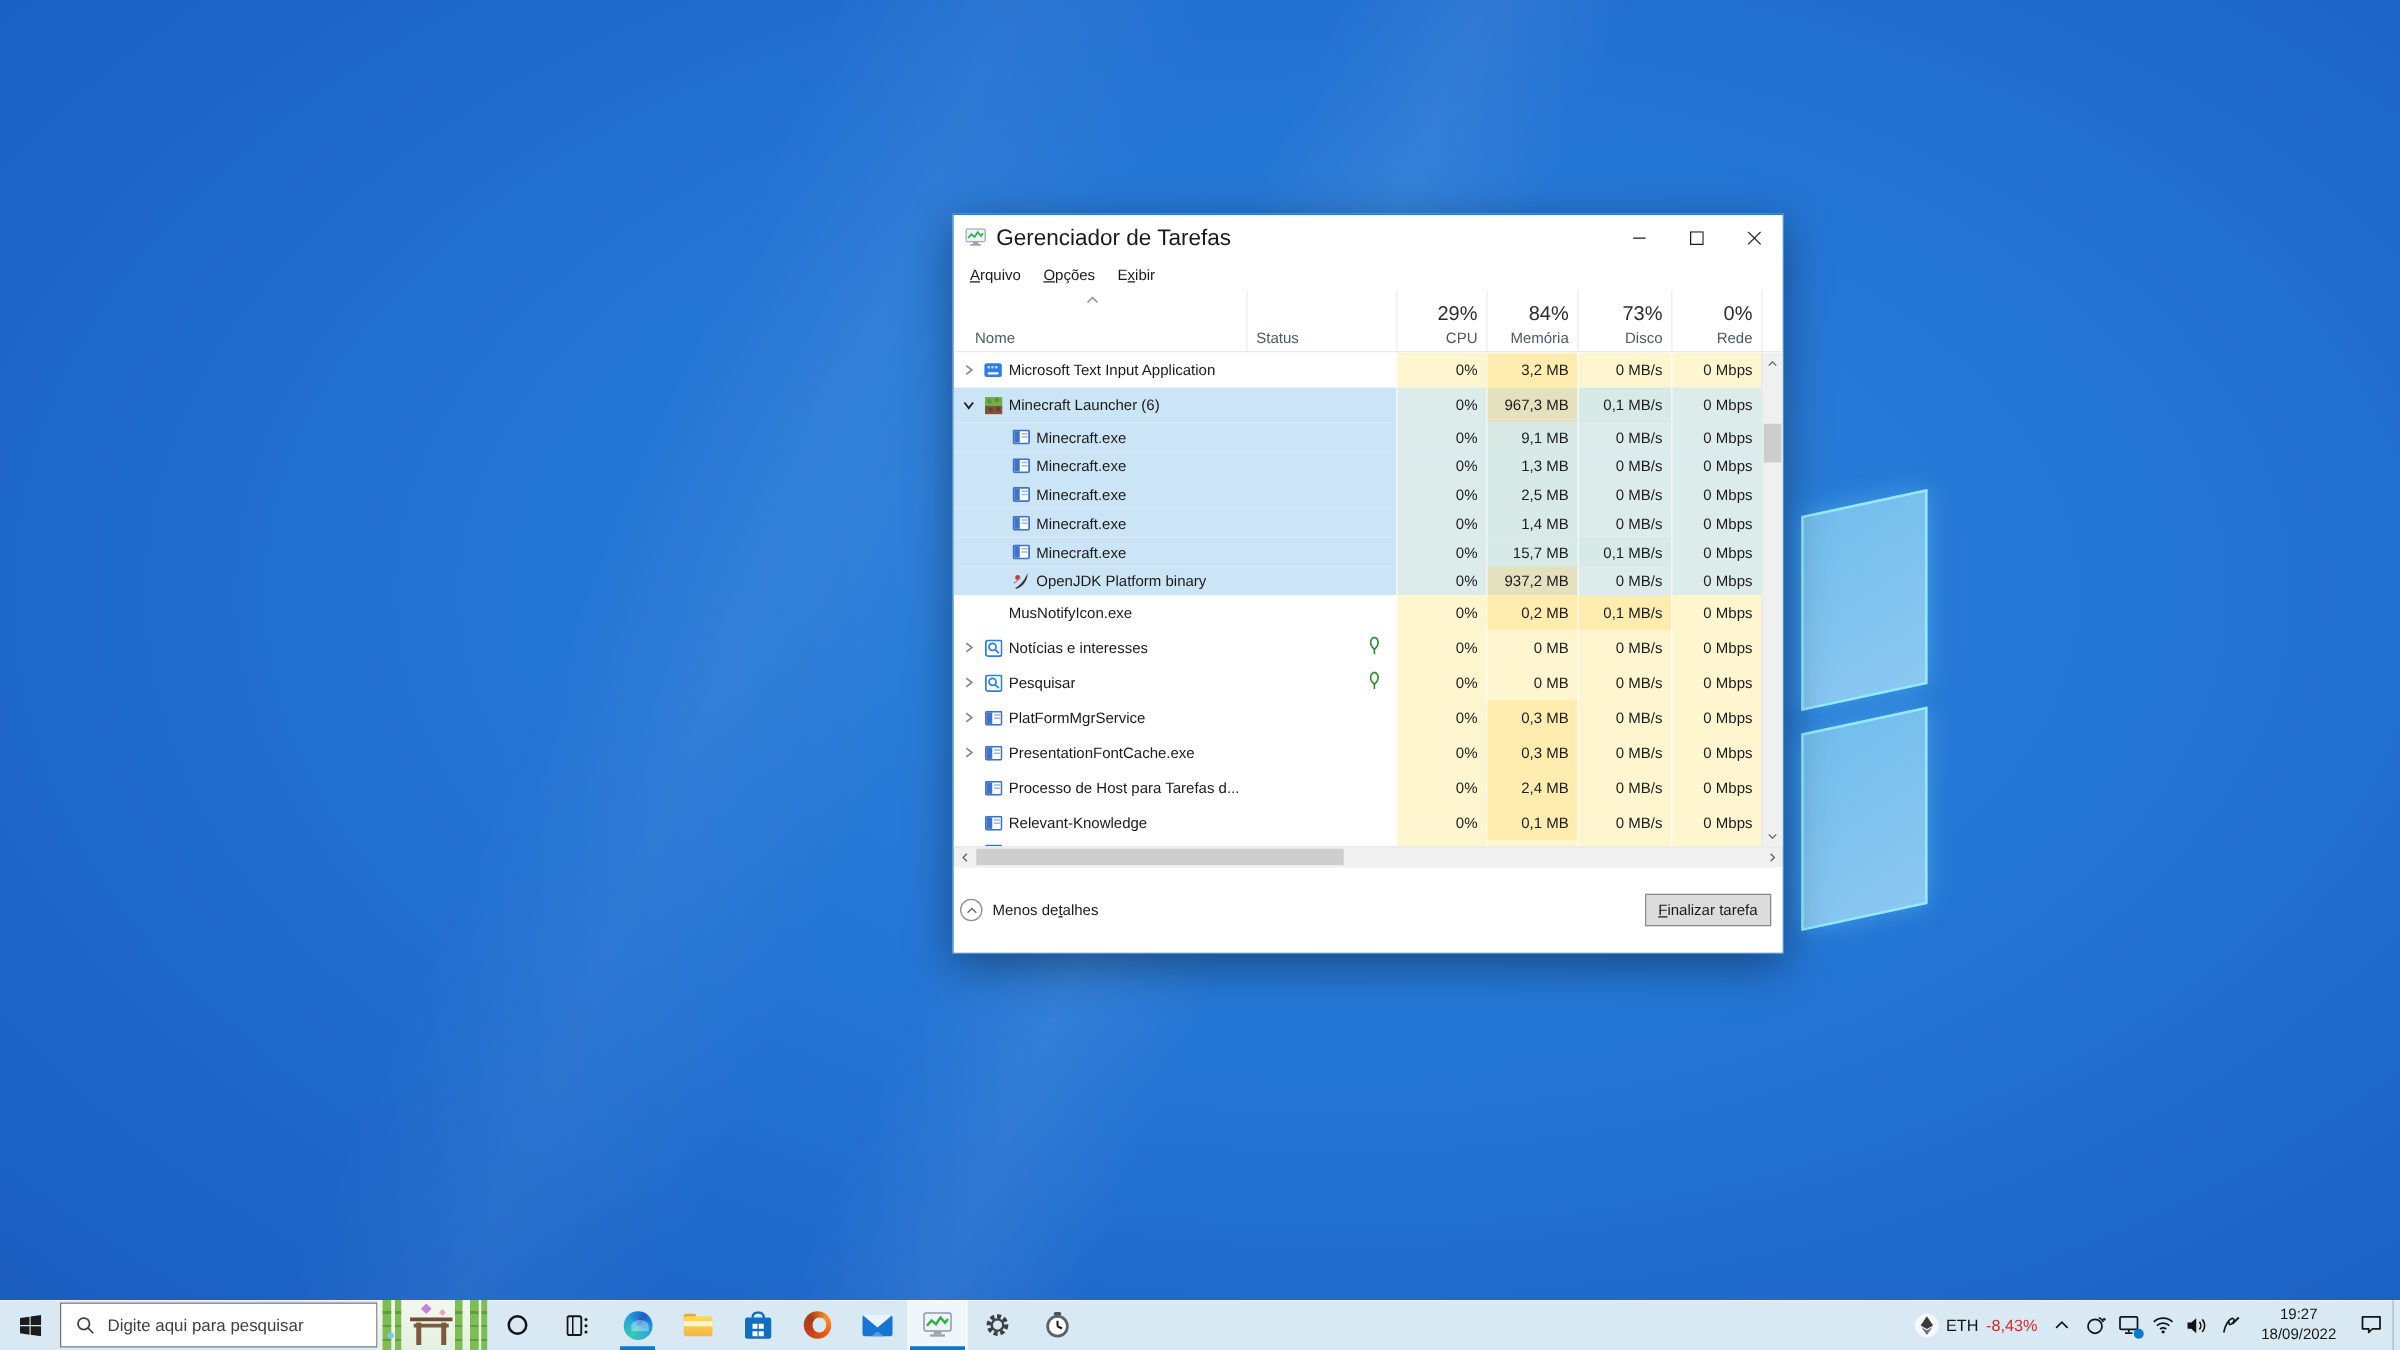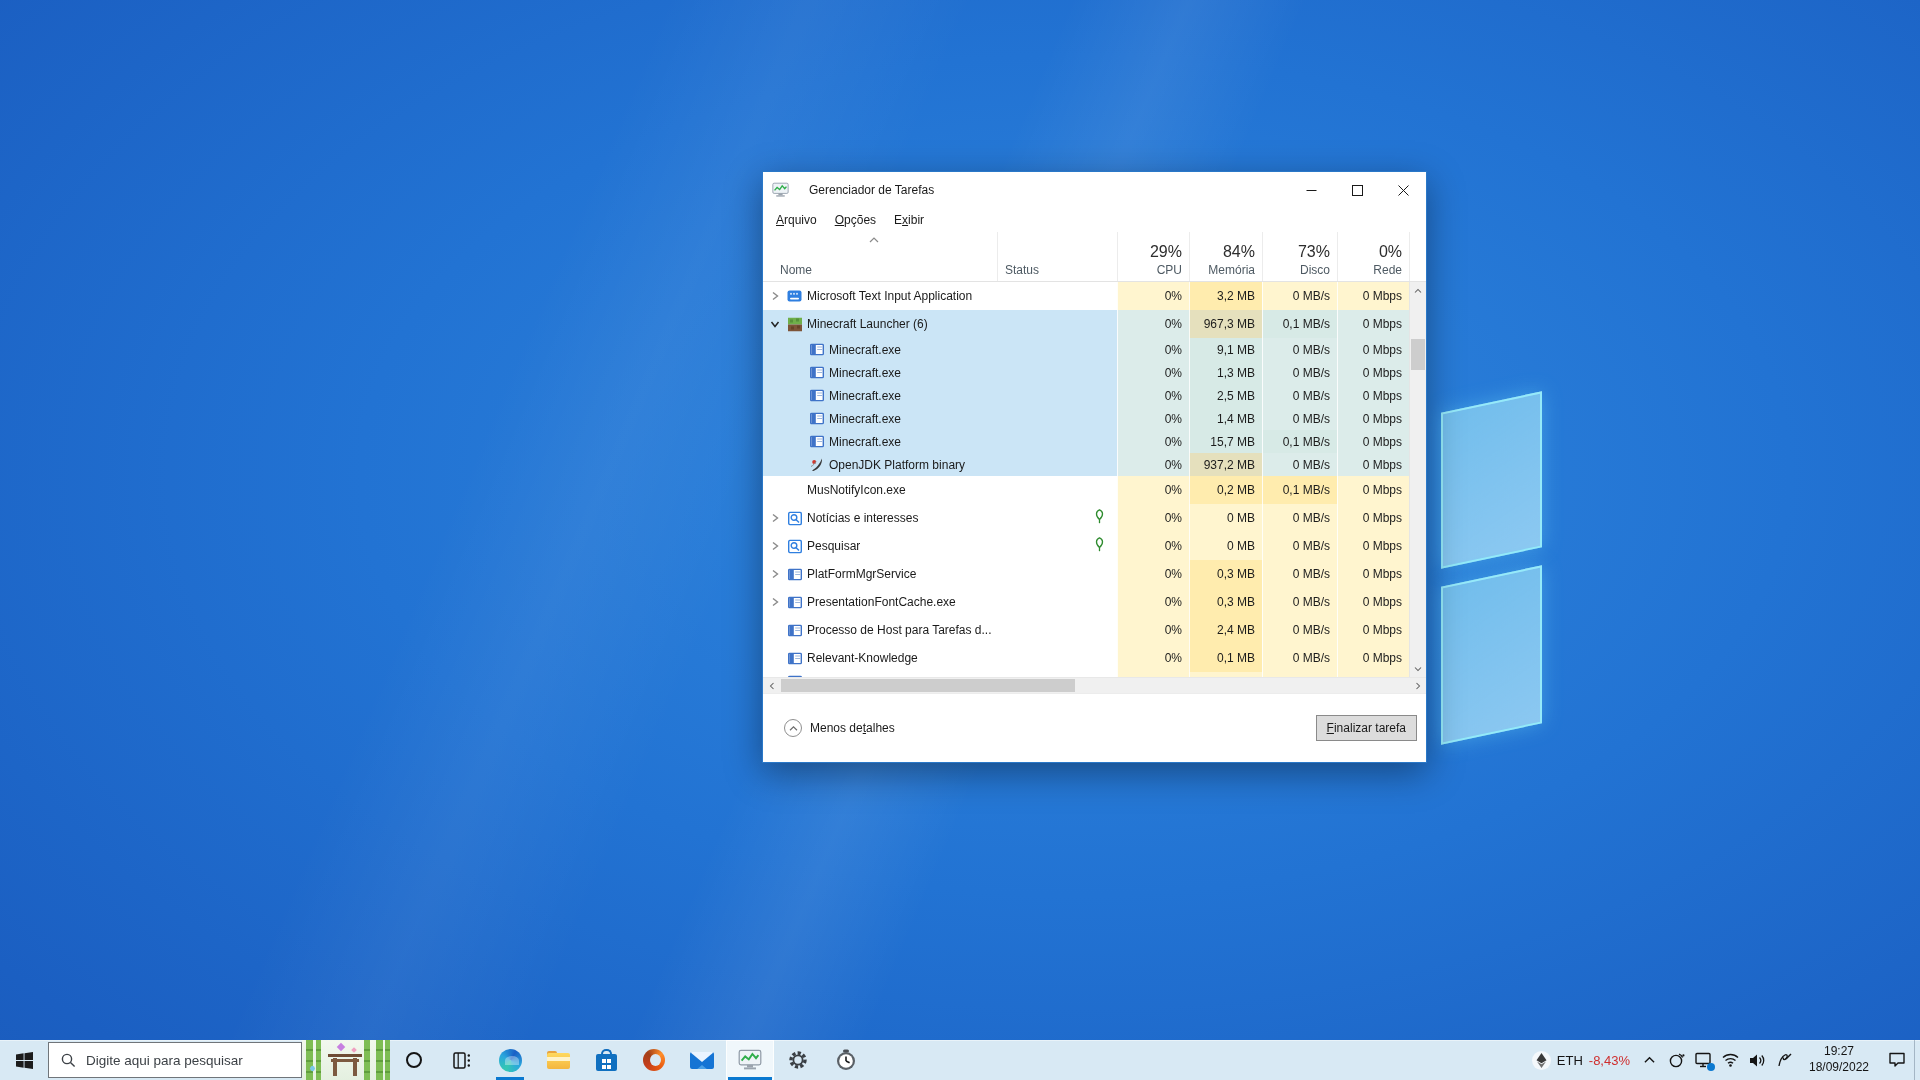--- a/index.html
+++ b/index.html
@@ -15,21 +15,21 @@
   .pane{position:absolute;left:1441px;width:101px;border:2px solid rgba(150,236,250,.95);
     background:linear-gradient(155deg, rgba(120,195,238,.92), rgba(165,220,248,.8));
     transform:skewY(-12deg);box-shadow:0 0 20px rgba(110,215,248,.4)}
   .pane-top{top:402px;height:156px}
   .pane-bottom{top:576px;height:158px}
 
   
   .tm-window{position:absolute;left:762px;top:171px;width:665px;height:592px;background:#fff;
     border:1px solid #2a78c8;box-shadow:0 10px 34px rgba(0,0,0,.38);display:flex;flex-direction:column;font-size:12px;color:#1a1a1a}
   .titlebar{height:36px;flex:none;display:flex;align-items:center;padding-left:9px;background:#fff}
-  .titlebar .win-title{margin-left:20px;font-size:12px}
+  .titlebar .win-title{margin-left:8px;font-size:18px}
   .caption-btns{margin-left:auto;display:flex;height:100%}
   .cap-btn{width:46px;height:100%;display:flex;align-items:center;justify-content:center;cursor:default}
   .menubar{height:24px;flex:none;display:flex;align-items:center;padding-left:4px;background:#fff}
   .menu-item{padding:3px 9px}
   .u{text-decoration:underline}
   .tabstrip{height:24px;flex:none;display:flex;align-items:flex-end;background:#fff;border-bottom:1px solid #d9d9d9;padding-left:2px}
   .tab{padding:3px 9px 4px;border:1px solid #e9e9e9;border-bottom:none;white-space:nowrap;background:#f7f7f7;margin-right:-1px}
   .tab.active{background:#fff;border-color:#c3c3c3;position:relative;z-index:2;padding-top:4px;margin-bottom:-1px;padding-bottom:5px}
 
   
@@ -62,21 +62,21 @@
 
   
   .vscroll{position:absolute;right:0;top:0;width:17px;height:395px;background:#f0f0f0;border-left:1px solid #e5e5e5}
   .vthumb{position:absolute;left:1px;right:1px;top:57px;height:31px;background:#cdcdcd}
   .sb-arrow{position:absolute;left:0;right:0;height:17px;display:flex;align-items:center;justify-content:center;color:#606060}
   .hscroll{height:16px;flex:none;background:#f0f0f0;position:relative;border-top:1px solid #e8e8e8}
   .hthumb{position:absolute;left:18px;top:1px;bottom:1px;width:294px;background:#cdcdcd}
   .hs-arrow{position:absolute;top:0;bottom:0;width:17px;display:flex;align-items:center;justify-content:center;color:#606060}
 
   
-  .tm-footer{flex:1;display:flex;align-items:center;background:#fff;border-top:1px solid #ececec;padding:0 18px;position:relative}
+  .tm-footer{flex:1;display:flex;align-items:center;background:#fff;border-top:1px solid #ececec;padding:0 2px;position:relative}
   .less-details{display:flex;align-items:center;gap:8px;margin-left:3px}
   .circle-chev{width:18px;height:18px;border:1px solid #8f8f8f;border-radius:50%;display:flex;align-items:center;justify-content:center;color:#6b6b6b}
   .endtask-btn{position:absolute;right:9px;top:50%;transform:translateY(-50%);min-width:80px;height:26px;padding:0 10px;
     background:#dcdcdc;border:1px solid #8a8a8a;display:flex;align-items:center;justify-content:center;font-size:12px}
 
   
   .taskbar{position:absolute;left:0;bottom:0;width:1920px;height:40px;background:#d8e9f4;display:flex;align-items:center;box-shadow:inset 0 1px 0 rgba(255,255,255,.45)}
   .tb-btn{width:48px;height:40px;flex:none;display:flex;align-items:center;justify-content:center;position:relative}
   .tb-btn.start{width:48px}
   .searchbox{width:254px;height:36px;flex:none;background:#fff;border:1px solid #70757a;display:flex;align-items:center;padding-left:12px;gap:10px}

